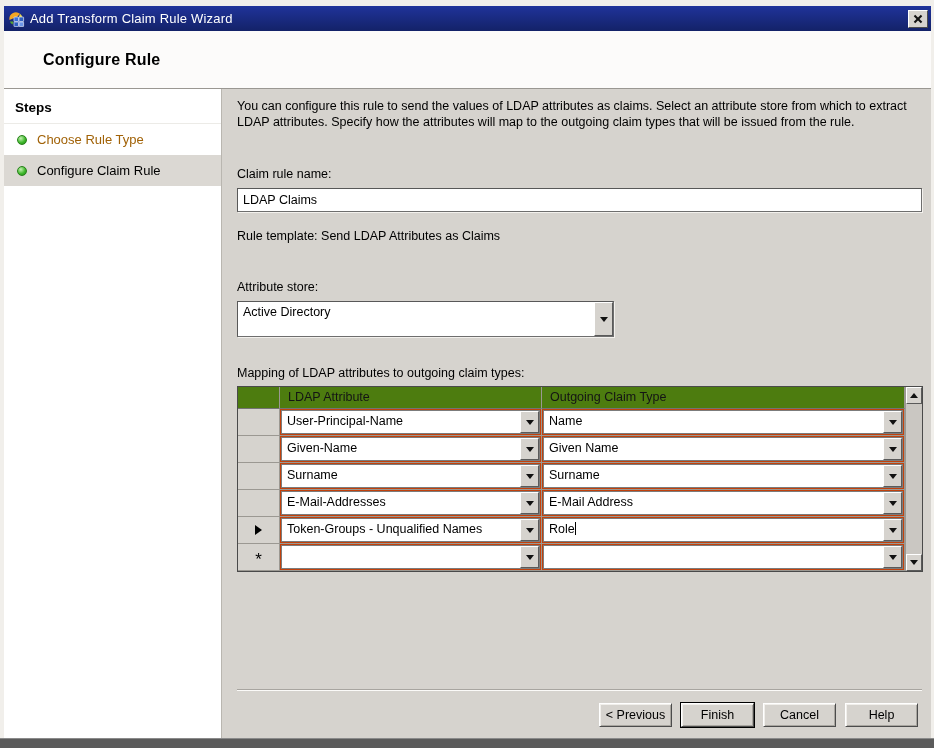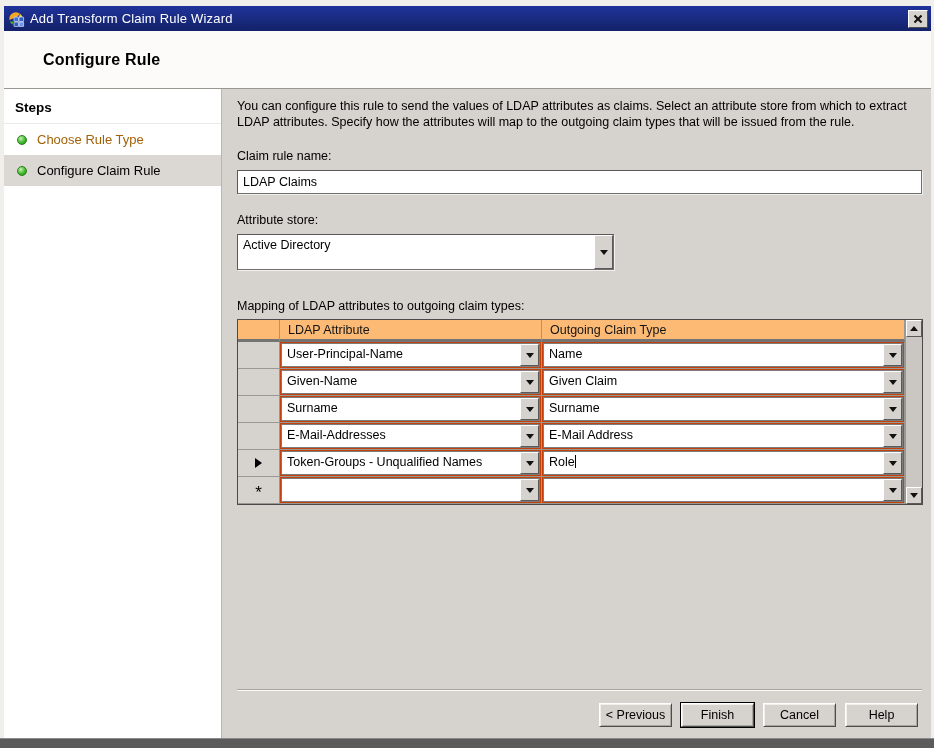--- a/index.html
+++ b/index.html
@@ -31,42 +31,42 @@
   .sidebar { width:218px; background:#fff; border-right:1px solid #b9b6b0; flex:0 0 auto; }
   .steps-title { font-weight:bold; font-size:13.5px; padding:11px 0 8px 11px; border-bottom:1px solid #ecebe7; }
   .step-item { display:flex; align-items:center; gap:10px; padding:8px 0 8px 13px; font-size:13px; }
   .step-item .bullet { width:10px; height:10px; border-radius:50%; flex:0 0 auto;
        background:radial-gradient(circle at 35% 30%, #c4f0b2, #41b92e 55%, #1d8a12); border:1px solid #27801a; }
   .step-item.link { color:#a16207; }
   .step-item.current { background:#dbd8d3; }
 
   .content { flex:1; background:#d6d3ce; display:flex; flex-direction:column; padding:9px 9px 0 15px; min-width:0; }
   .desc { line-height:15.5px; margin-top:1px; padding-right:4px; }
-  .field-label { margin-top:19px; }
+  .field-label { margin-top:37px; }
   .text-input { margin-top:7px; height:24px; width:100%; background:#fff; font:inherit; padding:0 5px;
        border:1px solid #6e6e6e; border-top-color:#585858; border-left-color:#585858;
        box-shadow:1px 1px 0 #f3f1ed; outline:none; }
   .template-line { margin-top:17px; }
 
   
   .combo { background:#fff; border:1px solid #6e6e6e; border-top-color:#585858; border-left-color:#585858;
            display:flex; align-items:stretch; height:36px; box-shadow:1px 1px 0 #f3f1ed; }
   .combo .val { flex:1; padding:3px 5px 0 5px; white-space:nowrap; overflow:hidden; }
   .combo .dd { width:19px; background:#d6d3ce; border:1px solid; border-color:#fff #5a5a5a #5a5a5a #fff;
                display:flex; align-items:center; justify-content:center; flex:0 0 auto; }
   .tri-down { width:0; height:0; border-left:4px solid transparent; border-right:4px solid transparent; border-top:5px solid #111; }
   .tri-up   { width:0; height:0; border-left:4px solid transparent; border-right:4px solid transparent; border-bottom:5px solid #111; }
   .store-combo { margin-top:7px; width:377px; }
 
   .mapping-label { margin-top:29px; }
 
   
   .maptable { margin-top:6px; display:flex; border:1px solid #4a4a4a; background:#cac7c2; width:686px; }
   .tgrid { flex:1; display:grid; grid-template-columns:42px 262px 1fr; grid-template-rows:22px repeat(6,27px); }
-  .hcell { background:#fdba74; border-right:1px solid #9b9892; border-bottom:3px solid #737373; padding:3px 0 0 8px; color:#141414; overflow:hidden; white-space:nowrap; }
+  .hcell { background:#4d7c0f; border-right:1px solid #9b9892; border-bottom:1px solid #737373; padding:3px 0 0 8px; color:#141414; overflow:hidden; white-space:nowrap; }
   .selcell { background:#d6d3ce; border-right:1px solid #9b9892; border-bottom:1px solid #9b9892; display:flex; align-items:center; justify-content:center; }
   .ccell { background:#c2410c; border-right:1px solid #9b9892; border-bottom:1px solid #9b9892; padding:1px; }
   .ccell .combo { height:100%; box-shadow:none; border-color:#7c7c7c; }
   .tri-right { width:0; height:0; border-top:5px solid transparent; border-bottom:5px solid transparent; border-left:7px solid #000; }
   .star-glyph { font-size:17px; line-height:10px; padding-top:6px; }
   .caret { display:inline-block; width:1px; height:13px; background:#000; vertical-align:-2px; }
   .vscroll { width:17px; display:flex; flex-direction:column; justify-content:space-between; background:#cac7c2; border-left:1px solid #9b9892; flex:0 0 auto; }
   .sbtn { height:17px; background:#d6d3ce; border:1px solid; border-color:#fff #5a5a5a #5a5a5a #fff; display:flex; align-items:center; justify-content:center; }
 
   
@@ -115,20 +115,21 @@
         <span>Configure Claim Rule</span>
       </div>
     </div>
 
     <div class="content">
       <div class="desc">You can configure this rule to send the values of LDAP attributes as claims. Select an attribute store from which to extract LDAP attributes. Specify how the attributes will map to the outgoing claim types that will be issued from the rule.</div>
 
       <div class="field-label">Claim rule name:</div>
       <input class="text-input" type="text" value="LDAP Claims" style="">
 
+      <div class="template-line">Rule template: Send LDAP Attributes as Claims</div>
 
       <div class="field-label">Attribute store:</div>
       <div class="combo store-combo">
         <span class="val">Active Directory</span>
         <span class="dd">
             <i class="tri-down"></i>
           </span>
       </div>
 
       <div class="mapping-label">Mapping of LDAP attributes to outgoing claim types:</div>
@@ -165,21 +166,21 @@
   <div class="ccell">
     <div class="combo">
       <span class="val ldap-val">Given-Name</span>
       <span class="dd">
                   <i class="tri-down"></i>
                 </span>
     </div>
   </div>
   <div class="ccell">
     <div class="combo">
-      <span class="val claim-val">Given Claim</span>
+      <span class="val claim-val">Given Name</span>
       <span class="dd">
                   <i class="tri-down"></i>
                 </span>
     </div>
   </div>
 
   <div class="selcell">
               <span class="sel-glyph"></span>
             </div>
   <div class="ccell">

